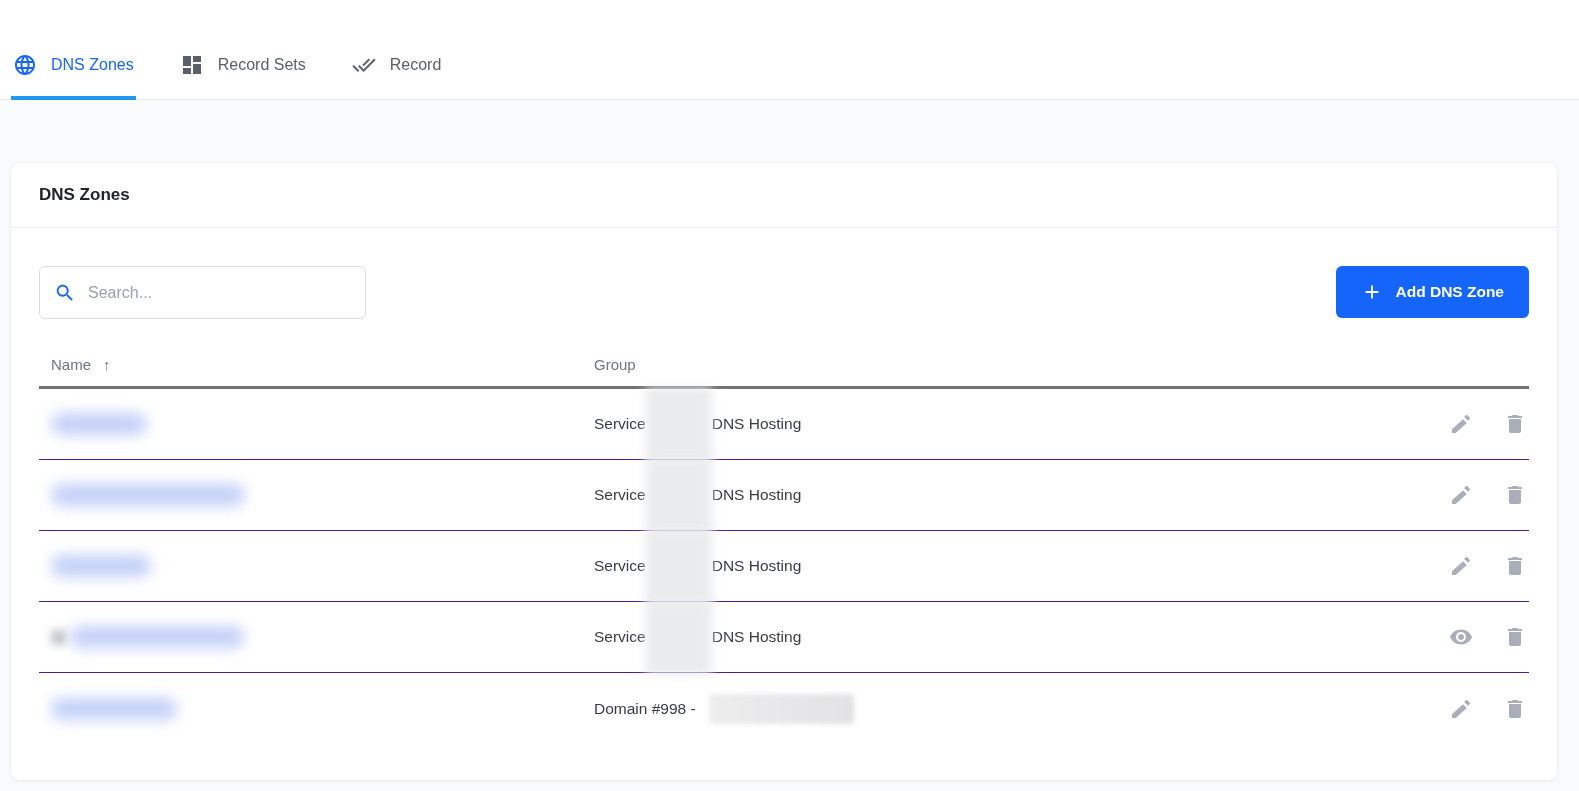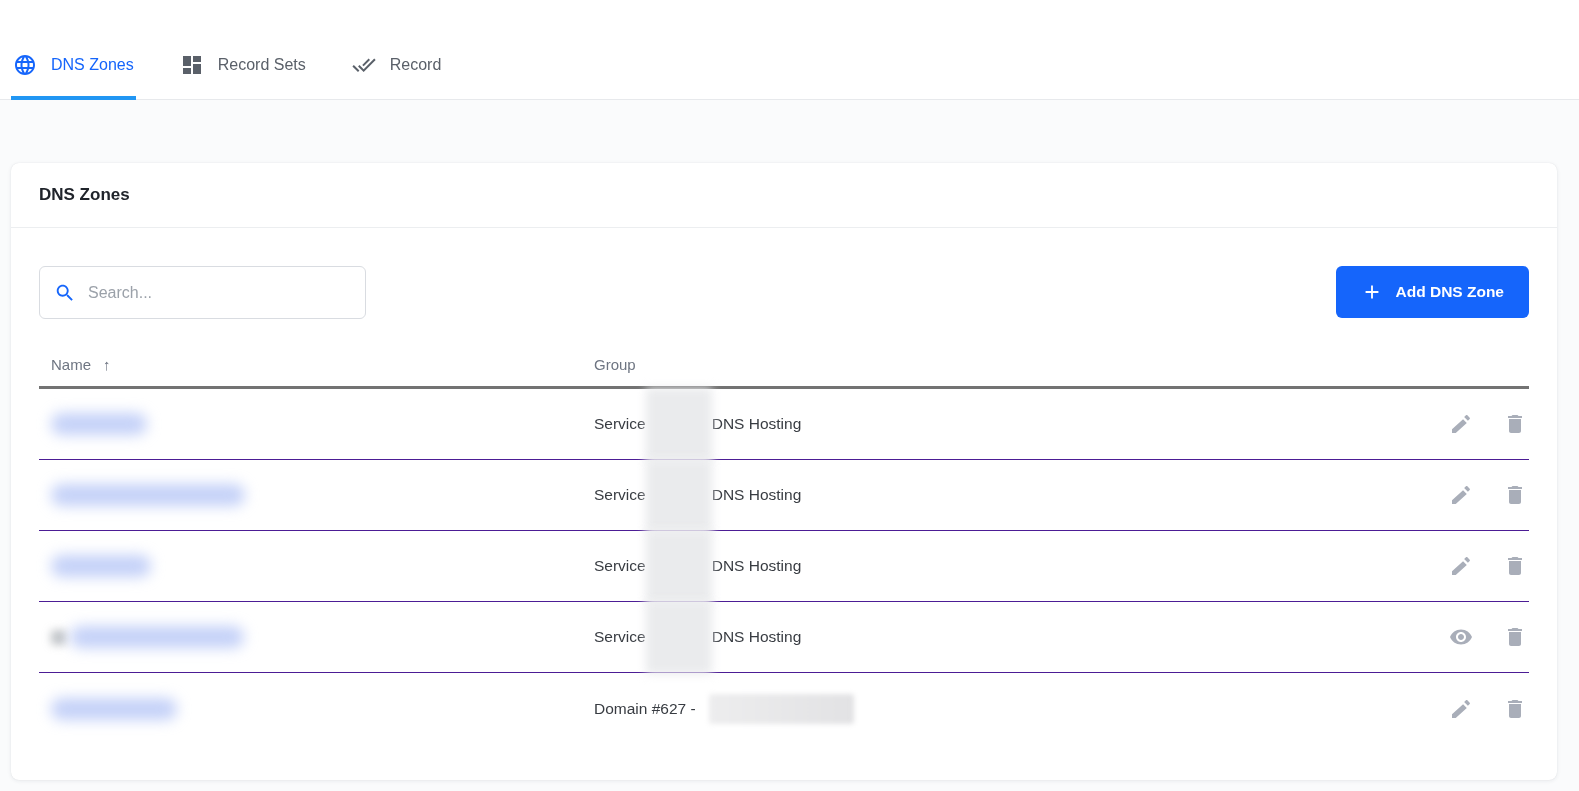--- a/index.html
+++ b/index.html
@@ -208,21 +208,21 @@
                 </svg>
               </button>
             </div>
   </div>
 
   <div class="trow">
     <div class="col-name">
               <span class="name-redacted" style="width: 126px;"></span>
             </div>
     <div class="col-group">
-              <span>Domain #627 -</span>
+              <span>Domain #998 -</span>
               <span class="grp-box"></span>
             </div>
     <div class="col-actions">
               <button class="action-btn">
                 <svg viewBox="0 0 24 24">
                   <path d="M3 17.25V21h3.75L17.81 10.94l-3.75-3.75L3 17.25zM20.71 7.04c.39-.39.39-1.02 0-1.41l-2.34-2.34c-.39-.39-1.02-.39-1.41 0l-1.83 1.83 3.75 3.75 1.83-1.83z" fill="currentColor"></path>
                 </svg>
               </button>
               <button class="action-btn">
                 <svg viewBox="0 0 24 24">

